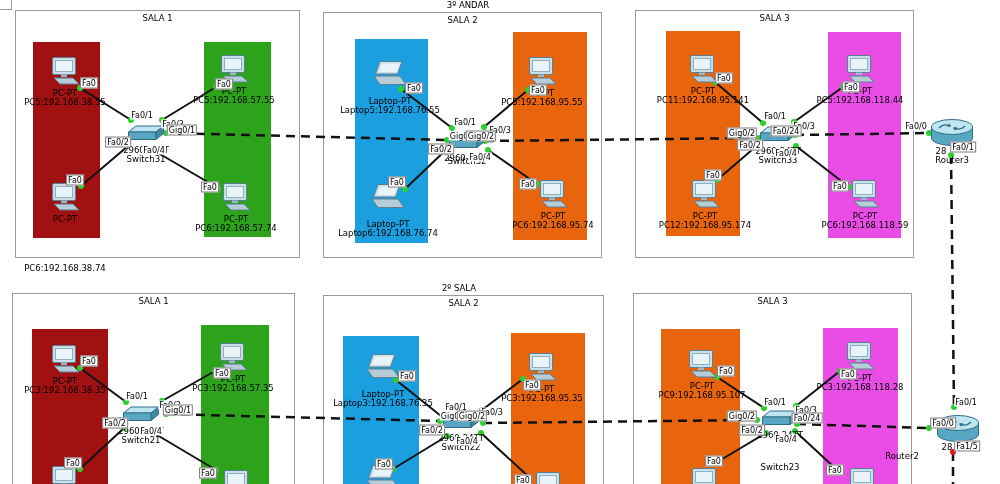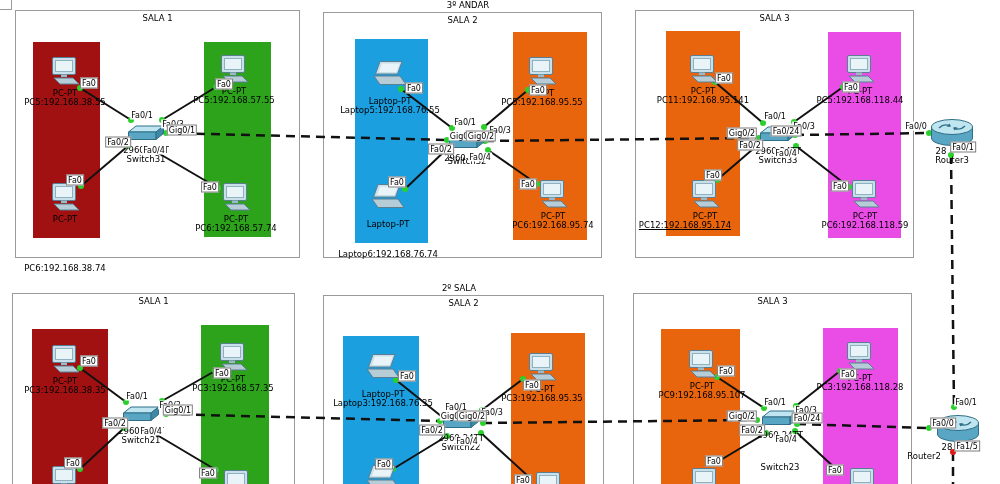--- a/index.html
+++ b/index.html
@@ -213,21 +213,21 @@
     <div class="dlabel" style="left: 390px; top: 96px;">Laptop-PT</div>
     <div class="dlabel" style="left: 390px; top: 105px;">Laptop5:192.168.76.55</div>
     <div class="dev" style="left: 369px; top: 184px;">
       <svg width="38" height="26" viewBox="0 0 38 26">
         <polygon points="9,0.5 31,0.5 26.5,13 4.5,13" fill="#c9dfe9" stroke="#5a7f92"></polygon>
         <polygon points="11,2.5 28.5,2.5 25.5,11 8,11" fill="#e9f4f9"></polygon>
         <polygon points="3,15 29,15 35,23.5 9,23.5" fill="#b6cdd8" stroke="#5a7f92"></polygon>
       </svg>
     </div>
     <div class="dlabel" style="left: 388px; top: 219px;">Laptop-PT</div>
-    <div class="dlabel" style="left: 388px; top: 228px; margin-top: 21px;">Laptop6:192.168.76.74</div>
+    <div class="dlabel" style="left: 388px; top: 228px;">Laptop6:192.168.76.74</div>
     <div class="dev" style="left: 527px; top: 57px;">
       <svg width="30" height="30" viewBox="0 0 30 30">
         <rect x="2.5" y="0.5" width="23" height="17" rx="1.5" fill="#c9dfe9" stroke="#5a7f92"></rect>
         <rect x="5.5" y="3.5" width="17" height="11" fill="#e9f4f9" stroke="#8fb0bf"></rect>
         <rect x="11" y="17.5" width="6" height="2.5" fill="#9db9c6"></rect>
         <polygon points="4,21 23,21 29,27 10,27" fill="#b6cdd8" stroke="#5a7f92"></polygon>
       </svg>
     </div>
     <div class="dlabel" style="left: 542px; top: 88px;">PC-PT</div>
     <div class="dlabel" style="left: 542px; top: 97px;">PC5:192.168.95.55</div>
@@ -262,21 +262,21 @@
     <div class="dlabel" style="left: 703px; top: 95px;">PC11:192.168.95.141</div>
     <div class="dev" style="left: 690px; top: 180px;">
       <svg width="30" height="30" viewBox="0 0 30 30">
         <rect x="2.5" y="0.5" width="23" height="17" rx="1.5" fill="#c9dfe9" stroke="#5a7f92"></rect>
         <rect x="5.5" y="3.5" width="17" height="11" fill="#e9f4f9" stroke="#8fb0bf"></rect>
         <rect x="11" y="17.5" width="6" height="2.5" fill="#9db9c6"></rect>
         <polygon points="4,21 23,21 29,27 10,27" fill="#b6cdd8" stroke="#5a7f92"></polygon>
       </svg>
     </div>
     <div class="dlabel" style="left: 705px; top: 211px;">PC-PT</div>
-    <div class="dlabel" style="left: 685px; top: 220px; text-decoration: underline;">PC12:192.168.95.174</div>
+    <div class="dlabel" style="left: 705px; top: 220px;">PC12:192.168.95.174</div>
     <div class="dev" style="left: 845px; top: 55px;">
       <svg width="30" height="30" viewBox="0 0 30 30">
         <rect x="2.5" y="0.5" width="23" height="17" rx="1.5" fill="#c9dfe9" stroke="#5a7f92"></rect>
         <rect x="5.5" y="3.5" width="17" height="11" fill="#e9f4f9" stroke="#8fb0bf"></rect>
         <rect x="11" y="17.5" width="6" height="2.5" fill="#9db9c6"></rect>
         <polygon points="4,21 23,21 29,27 10,27" fill="#b6cdd8" stroke="#5a7f92"></polygon>
       </svg>
     </div>
     <div class="dlabel" style="left: 860px; top: 86px;">PC-PT</div>
     <div class="dlabel" style="left: 860px; top: 95px;">PC5:192.168.118.44</div>
@@ -448,21 +448,21 @@
       <svg width="44" height="30" viewBox="0 0 44 30">
         <path d="M1.5,9 L1.5,20 A20.5,7.5 0 0 0 42.5,20 L42.5,9" fill="#58a6c4" stroke="#2f6e86"></path>
         <ellipse cx="22" cy="9" rx="20.5" ry="7.5" fill="#bfe5f0" stroke="#2f6e86"></ellipse>
         <path d="M9,10 Q14,5 20,8" fill="none" stroke="#2f6e86" stroke-width="1.4"></path>
         <polygon points="21,8.5 16.5,8.8 19.5,5.6" fill="#2f6e86"></polygon>
         <path d="M35,8 Q30,13 24,10" fill="none" stroke="#2f6e86" stroke-width="1.4"></path>
         <polygon points="23,9.5 27.5,9.2 24.5,12.4" fill="#2f6e86"></polygon>
       </svg>
     </div>
     <div class="dlabel" style="left: 947px; top: 442px;">28</div>
-    <div class="dlabel" style="left: 924px; top: 451px;">Router2</div>
+    <div class="dlabel" style="left: 902px; top: 451px;">Router2</div>
     <div class="port" style="left: 142px; top: 115px;">Fa0/1</div>
     <div class="port" style="left: 173px; top: 124px;">Fa0/3</div>
     <div class="port boxed" style="left: 182px; top: 130px;">Gig0/1</div>
     <div class="port boxed" style="left: 118px; top: 142px;">Fa0/2</div>
     <div class="port" style="left: 154px; top: 150px;">Fa0/4</div>
     <div class="port boxed" style="left: 89px; top: 83px;">Fa0</div>
     <div class="port boxed" style="left: 75px; top: 180px;">Fa0</div>
     <div class="port boxed" style="left: 224px; top: 84px;">Fa0</div>
     <div class="port boxed" style="left: 210px; top: 187px;">Fa0</div>
     <div class="port" style="left: 465px; top: 122px;">Fa0/1</div>

